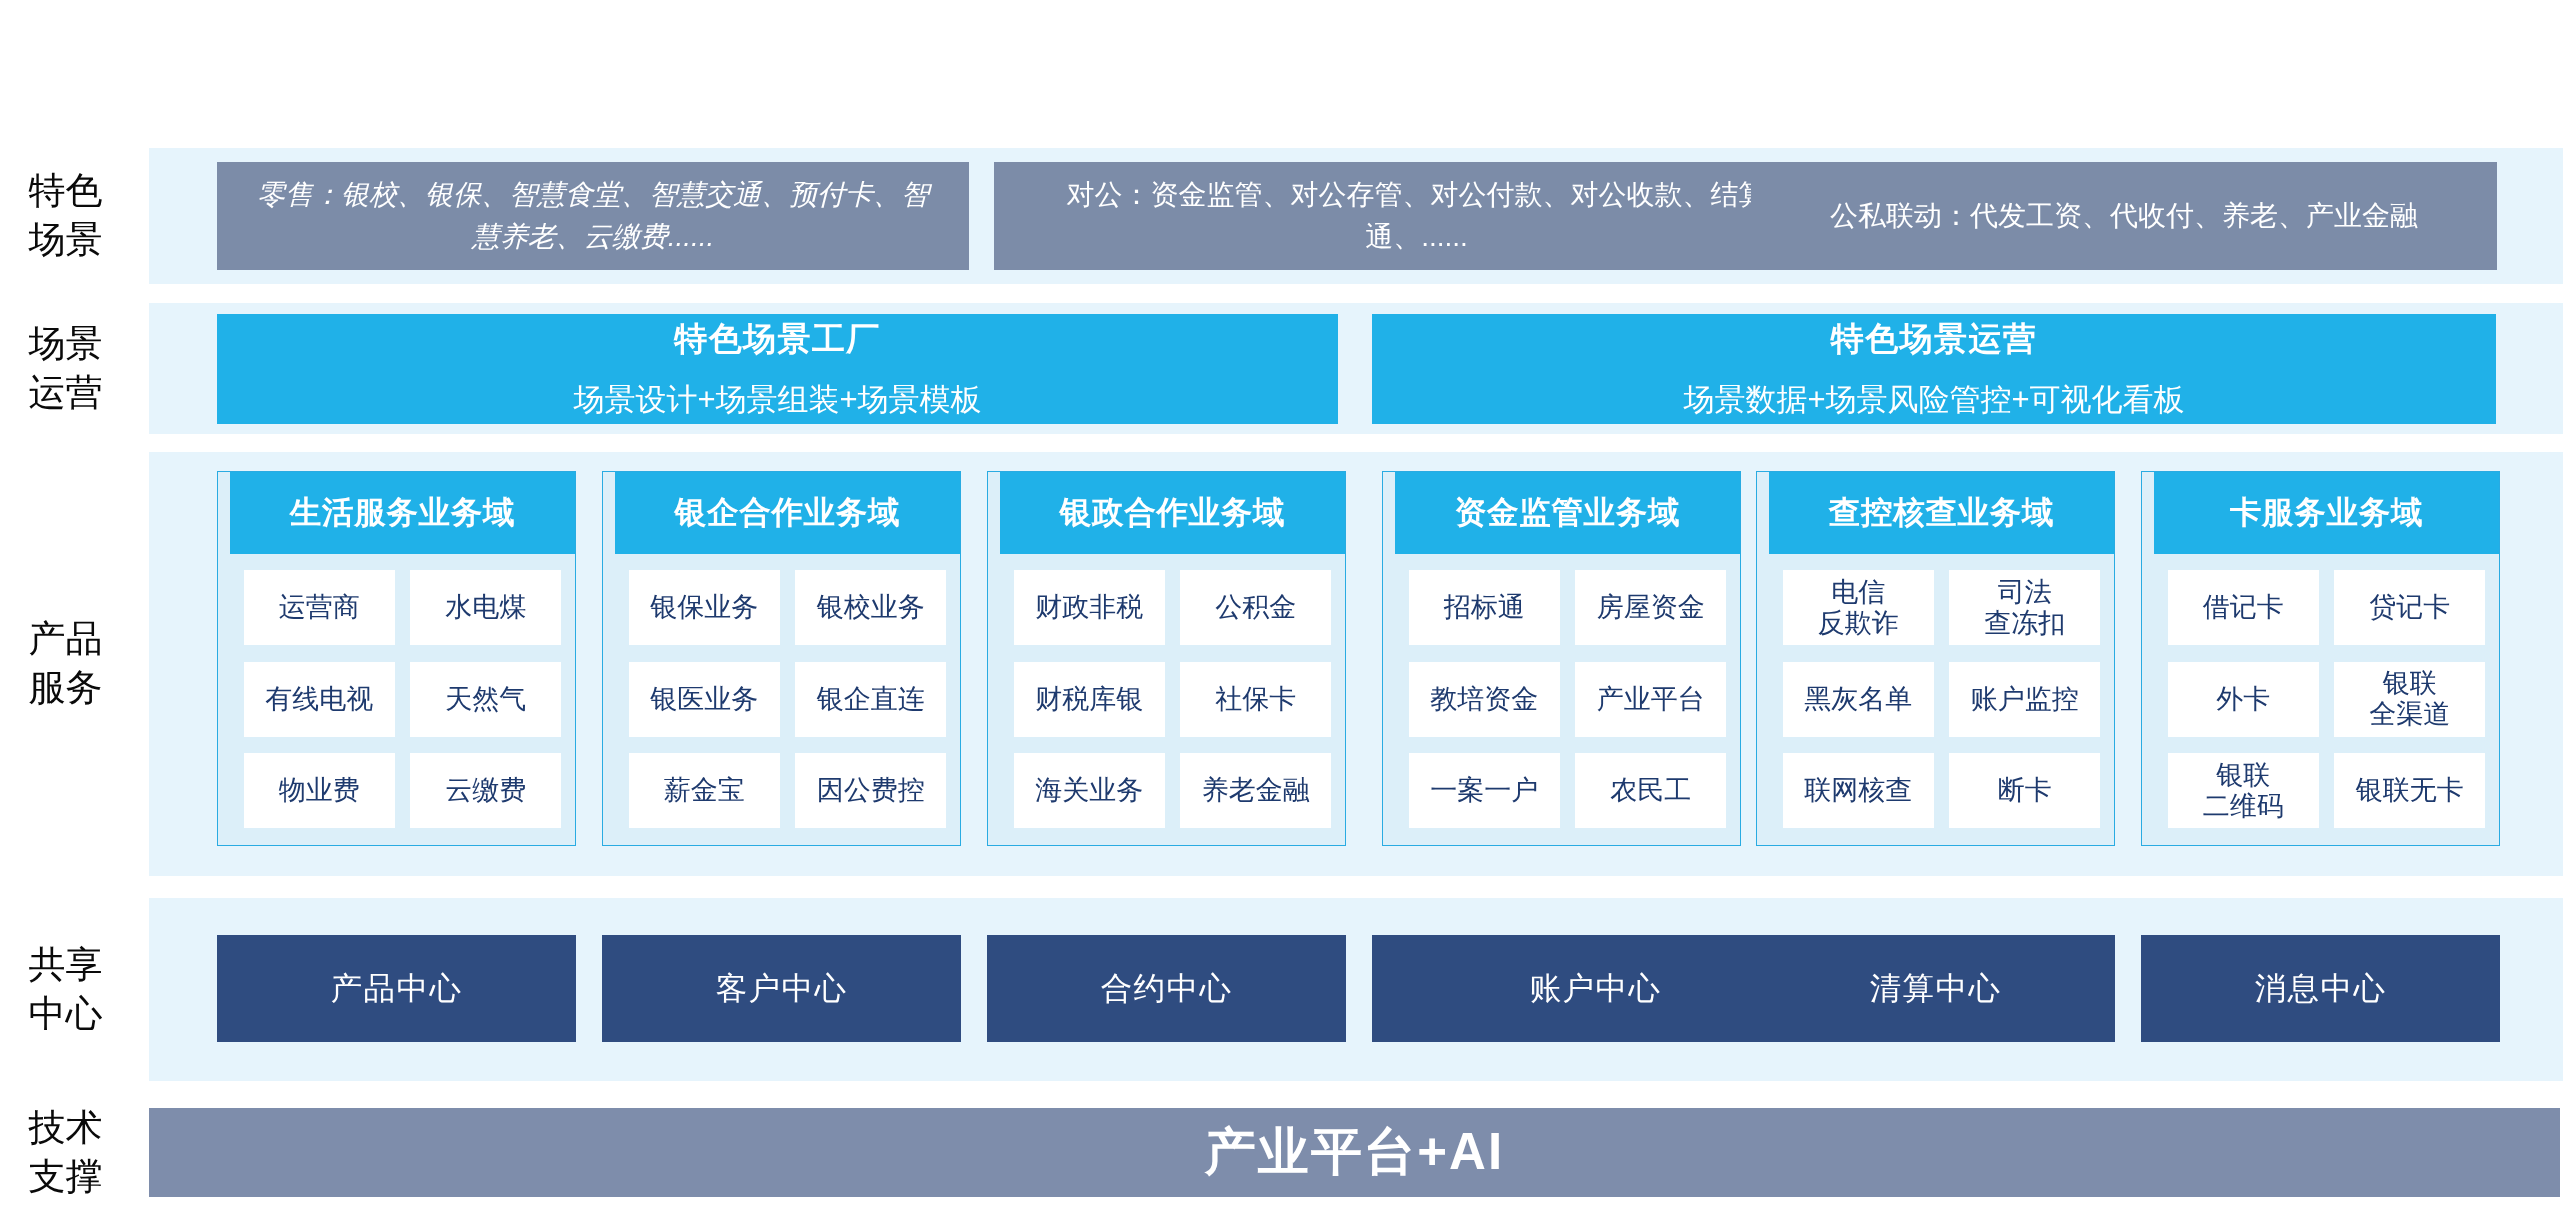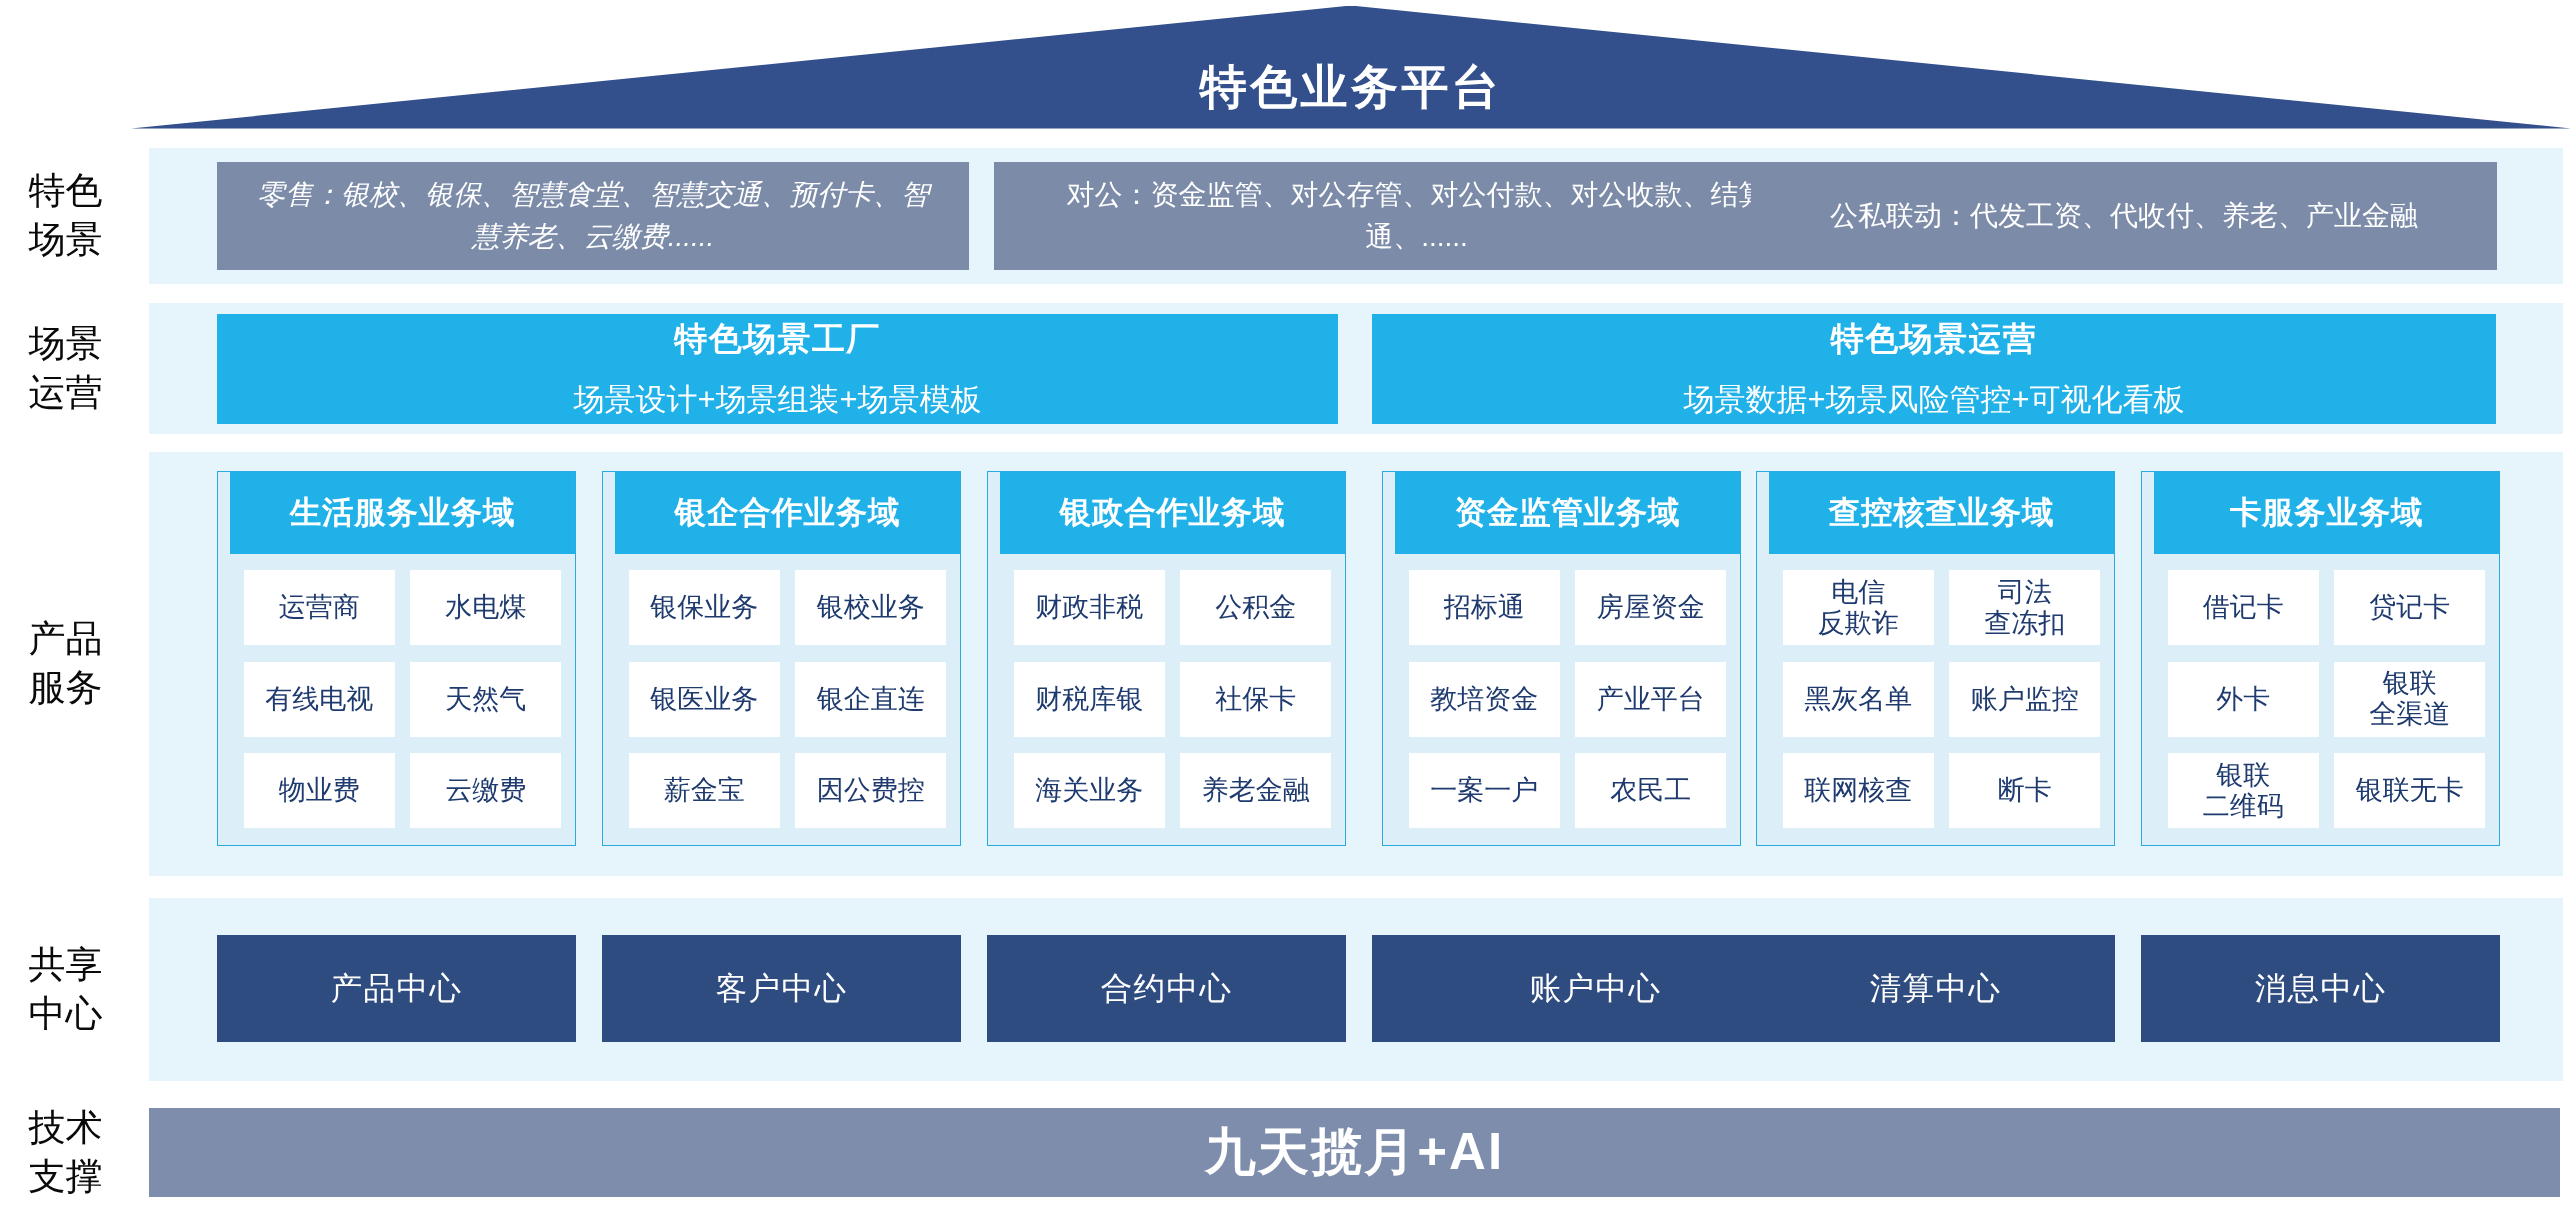--- a/index.html
+++ b/index.html
@@ -87,23 +87,20 @@
     background:#7E8DAB;color:#ffffff;
     display:flex;align-items:center;justify-content:center;
     font-size:51px;font-weight:bold;letter-spacing:2.1px;
   }
 </style>
 </head>
 <body>
 
 <div class="canvas">
 
-  <div class="roof">
-    <div class="roof-title">特色业务平台</div>
-  </div>
 
   <div class="side-label" style="top:148px;height:136px;">特色
 场景</div>
   <div class="side-label" style="top:303px;height:131px;">场景
 运营</div>
   <div class="side-label" style="top:452px;height:424px;">产品
 服务</div>
   <div class="side-label" style="top:898px;height:183px;">共享
 中心</div>
   <div class="side-label" style="top:1108px;height:89px;">技术
@@ -209,17 +206,17 @@
   <div class="strip" style="top:898px;height:183px;">
     <div class="s4box" style="left:68px;">产品中心</div>
     <div class="s4box" style="left:453px;">客户中心</div>
     <div class="s4box" style="left:838px;">合约中心</div>
     <div class="s4box" style="left:1223px;padding-left:44px;">账户中心</div>
     <div class="s4box" style="left:1607px;">清算中心</div>
     <div class="s4box" style="left:1992px;">消息中心</div>
   </div>
 
   <div class="techbar">
-    <span>九天揽月+AI</span>
+    <span>产业平台+AI</span>
   </div>
 
 </div>
 
 
 </body></html>

